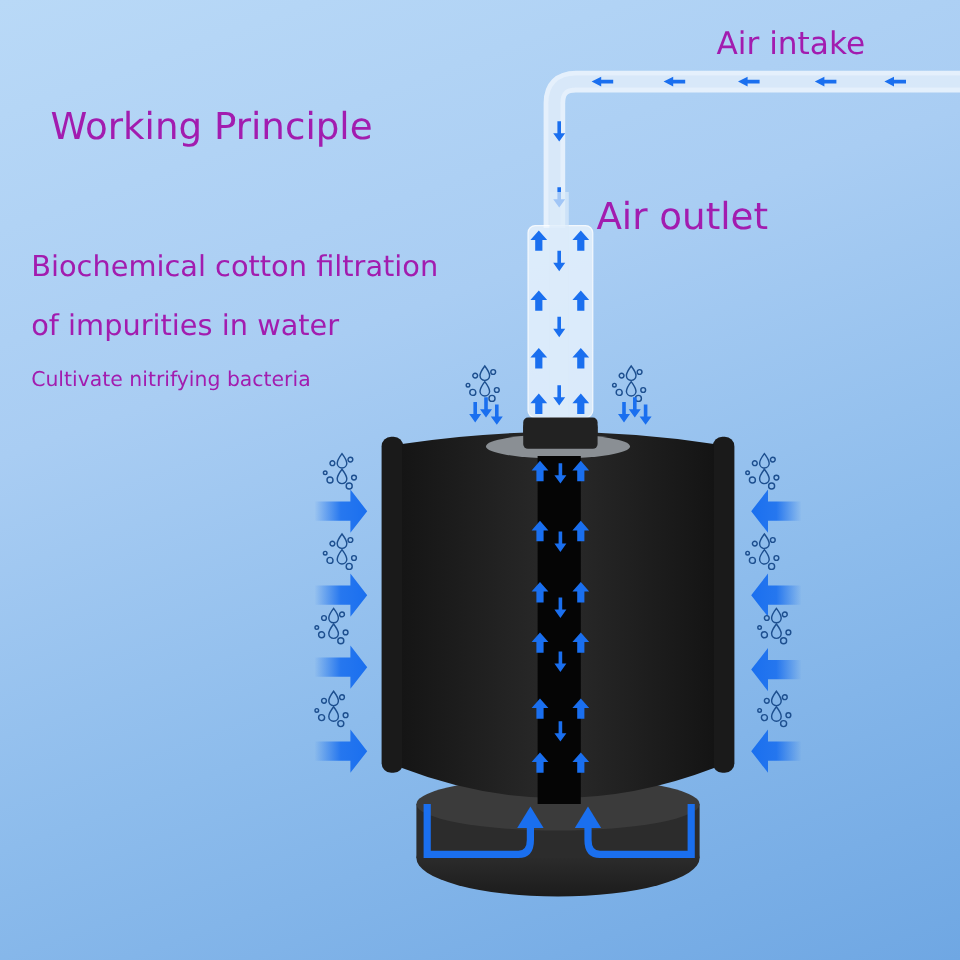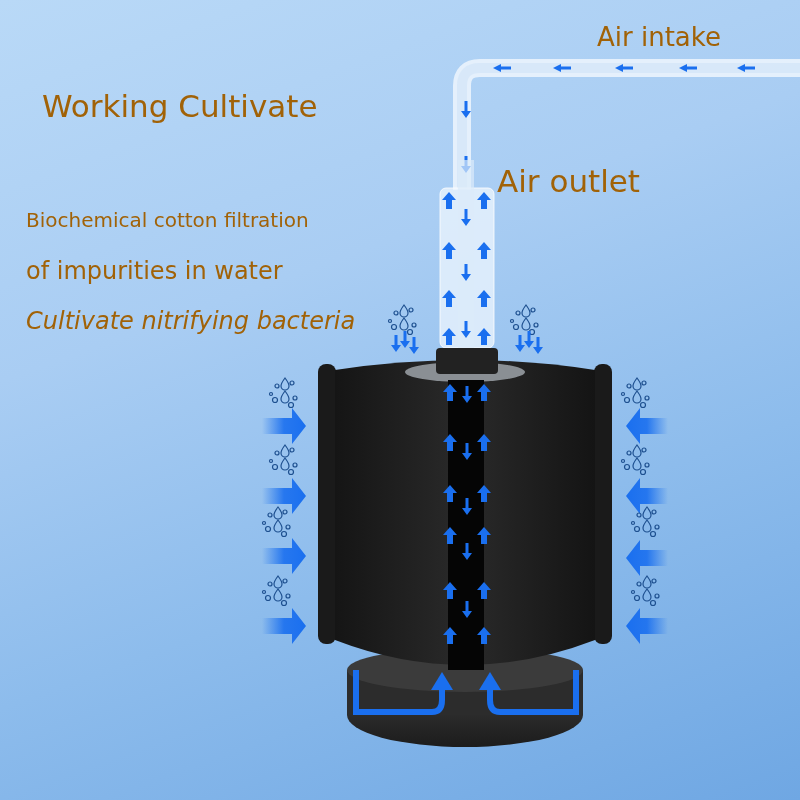--- a/index.html
+++ b/index.html
@@ -1,23 +1,23 @@
 <!DOCTYPE html>
 <html><head>
 <meta charset="utf-8">
 <style>
   html, body { margin:0; padding:0; }
   body { width:800px; height:800px; overflow:hidden; position:relative;
     background: linear-gradient(160deg, #b9d9f7 0%, #a9cdf3 35%, #8dbcec 65%, #6fa7e3 100%);
     font-family: "DejaVu Sans", sans-serif; }
-  .label { position:absolute; color:#a16207; white-space:nowrap; font-weight:normal; }
+  .label { position:absolute; color:#a21caf; white-space:nowrap; font-weight:normal; }
   #title { left:42px; top:88px; font-size:31px; }
-  #desc1 { left:26px; top:208px; font-size:20px; }
+  #desc1 { left:26px; top:208px; font-size:24px; }
   #desc2 { left:26px; top:257px; font-size:24px;text-align:right; }
-  #desc3 { left:26px; top:307px; font-size:24px;font-style:italic; }
+  #desc3 { left:26px; top:307px; font-size:17px; }
   #intake-lbl { left:597px; top:22px; font-size:26px; }
   #outlet-lbl { left:497px; top:163px; font-size:31px; }
   svg.diagram { position:absolute; left:0; top:0; }
 </style>
 </head>
 <body>
 
 <svg class="diagram" width="800" height="800" viewBox="0 0 800 800">
   <defs>
     <linearGradient id="arrR" x1="0" x2="1" y1="0" y2="0">
@@ -156,18 +156,18 @@
       <use href="#drops" x="516" y="305"></use>
   </g>
   <use href="#downArrow" x="396" y="344"></use>
     <use href="#downArrow" x="405" y="340"></use>
     <use href="#downArrow" x="414" y="346"></use>
   <use href="#downArrow" x="520" y="344"></use>
     <use href="#downArrow" x="529" y="340"></use>
     <use href="#downArrow" x="538" y="346"></use>
 </svg>
 
-<div id="title" class="label">Working Cultivate</div>
+<div id="title" class="label">Working Principle</div>
 <div id="desc1" class="label">Biochemical cotton filtration</div>
 <div id="desc2" class="label">of impurities in water</div>
 <div id="desc3" class="label">Cultivate nitrifying bacteria</div>
 <div id="intake-lbl" class="label">Air intake</div>
 <div id="outlet-lbl" class="label">Air outlet</div>
 
 </body></html>

